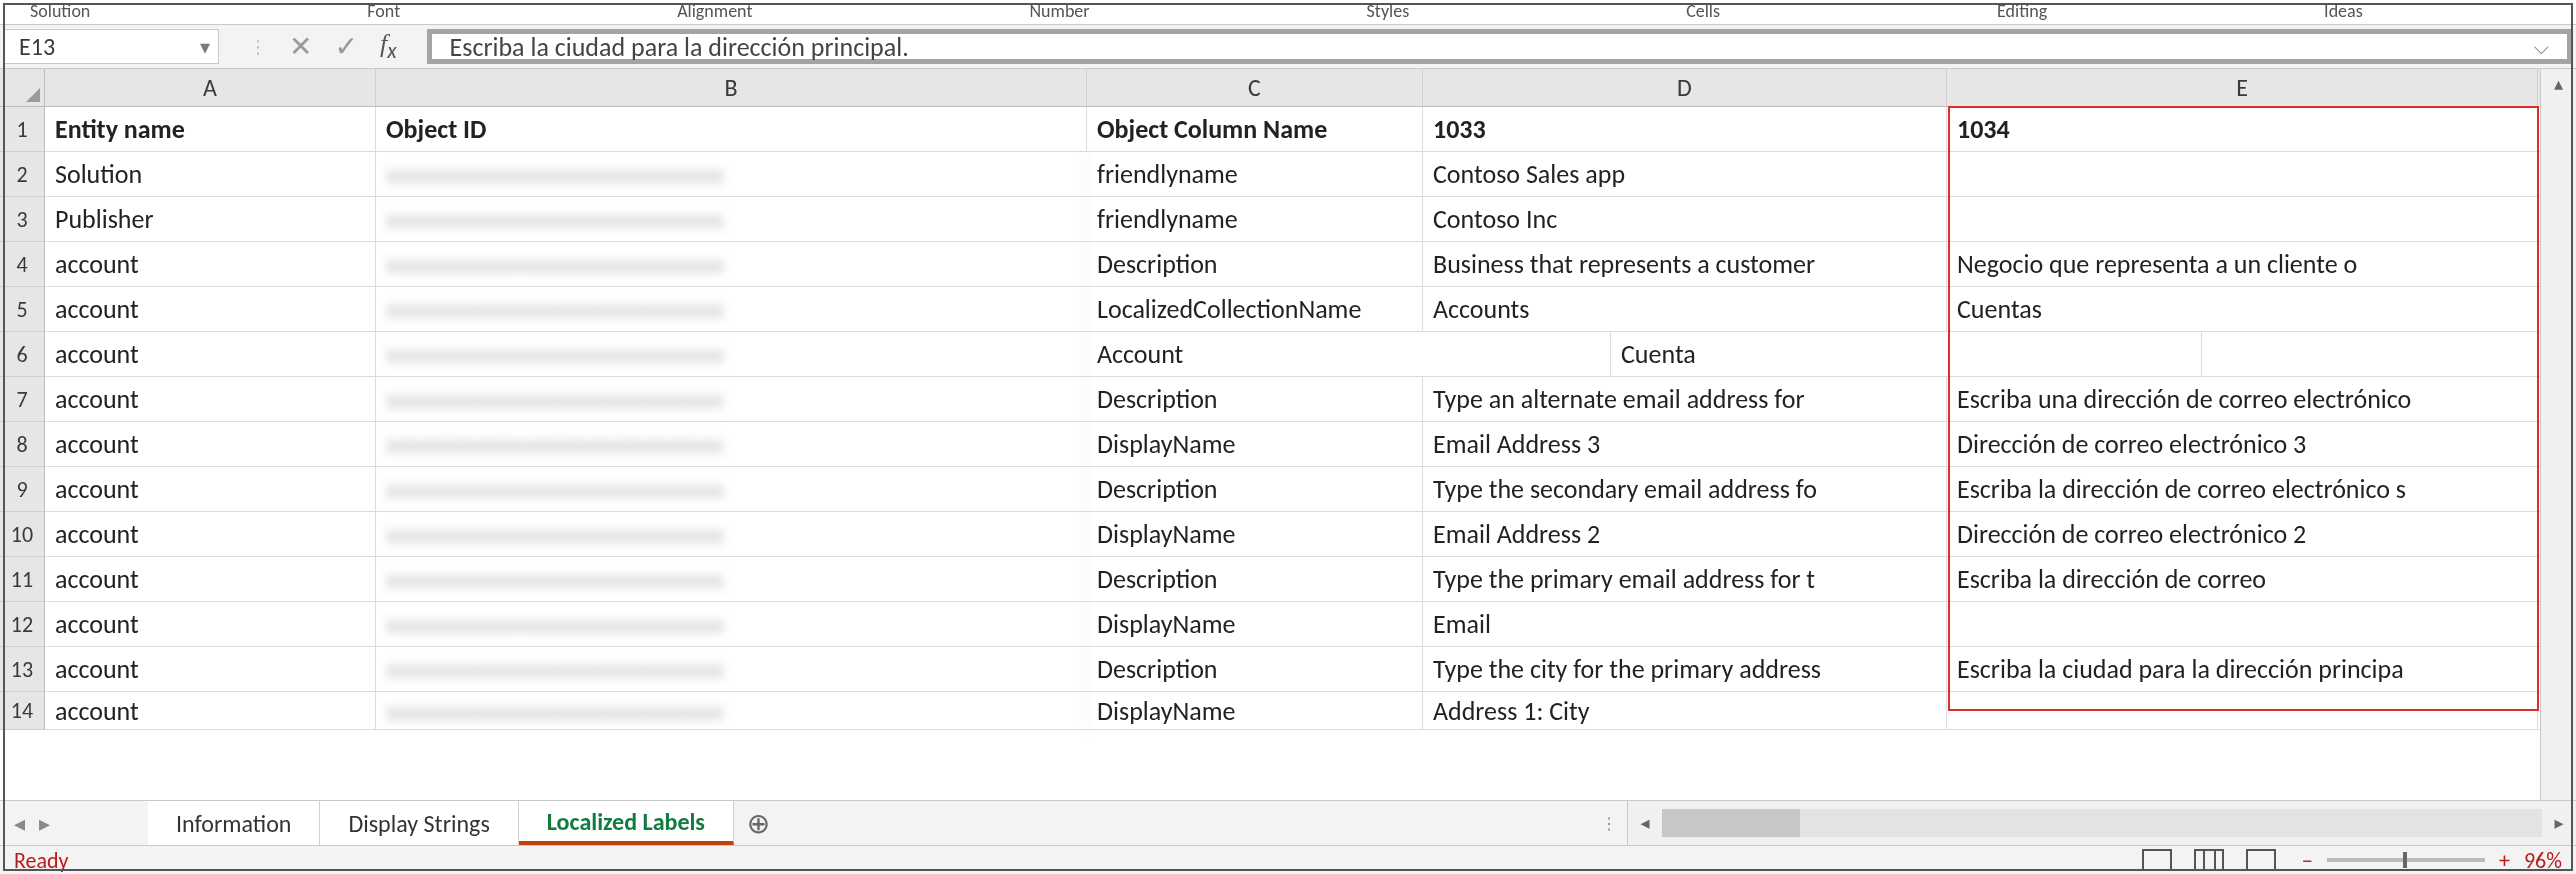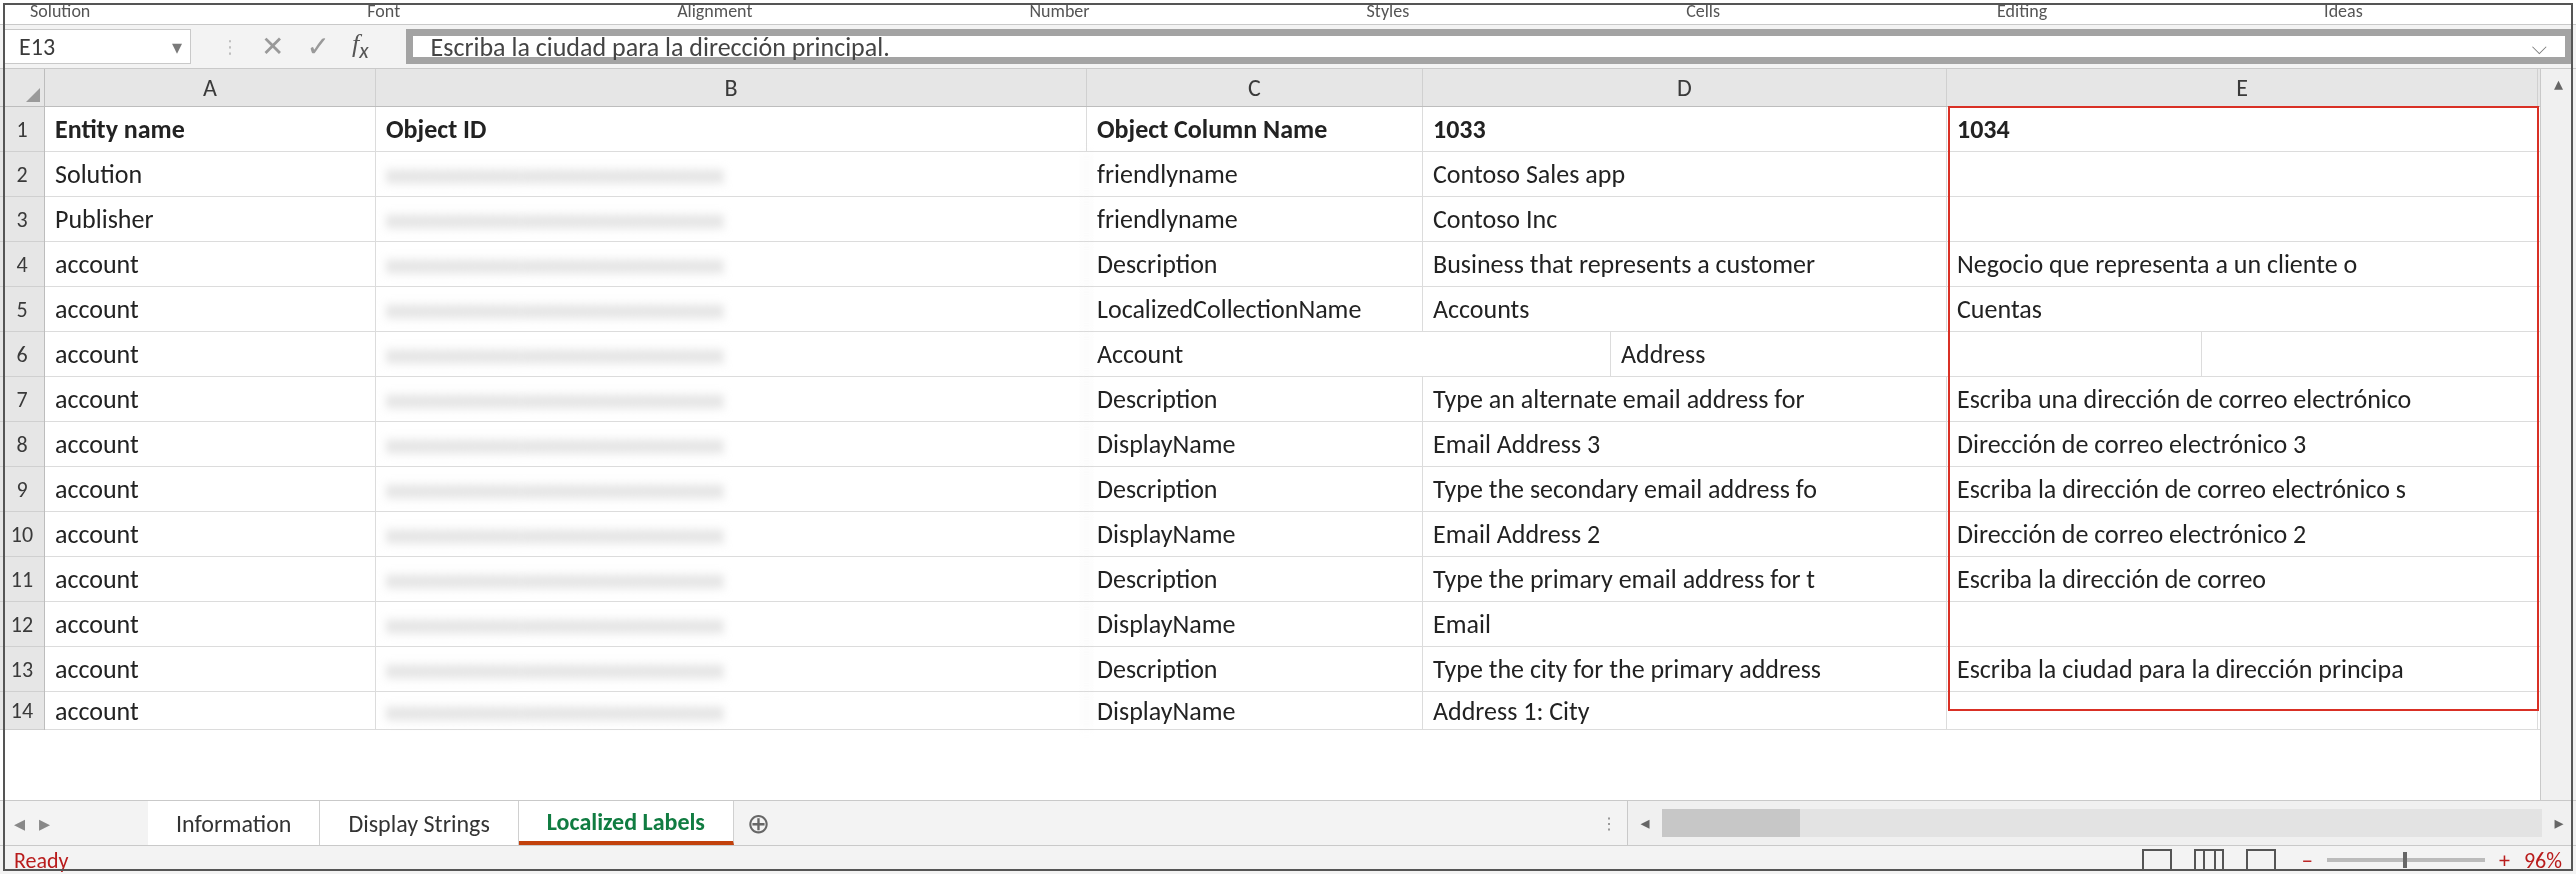--- a/index.html
+++ b/index.html
@@ -4,28 +4,28 @@
 <style>
   * { box-sizing: border-box; margin: 0; padding: 0; font-family: "Segoe UI", Calibri, sans-serif; }
   body { background: #fff; width:2576px; height:874px; overflow:hidden; user-select:none; }
 
   
   .ribbon-frag { height:24px; display:flex; align-items:flex-start; color:#555; font-size:18px; padding:0 30px; gap:277px; overflow:hidden; }
   .ribbon-frag span { white-space:nowrap; }
 
   
   .formula-row { display:flex; align-items:stretch; height:45px; border-top:1px solid #c9c9c9; border-bottom:1px solid #c9c9c9; background:#f3f3f3; }
-  .name-box { width:187px; display:flex; align-items:center; justify-content:space-between; background:#fff; border:1px solid #c9c9c9; margin:4px 0 4px 4px; padding:0 8px 0 14px; }
+  .name-box { width:215px; display:flex; align-items:center; justify-content:space-between; background:#fff; border:1px solid #c9c9c9; margin:4px 0 4px 4px; padding:0 8px 0 14px; }
   .name-box-text { font-size:24px; color:#3a3a3a; }
   .name-box-dd { color:#7a7a7a; font-size:20px; }
   .fx-tools { display:flex; align-items:center; gap:22px; padding:0 30px; color:#888; }
   .fx-tools .sep { color:#bbb; font-size:18px; }
   .fx-tools .cancel, .fx-tools .accept { font-size:28px; color:#999; }
   .fx-tools .fx { font-style:italic; font-size:26px; color:#555; font-family:"Times New Roman", serif; }
-  .formula-input { flex:1; background:#fff; border:7px solid #a3a3a3; margin:4px 4px 4px 7px; padding:0 18px; display:flex; align-items:center; font-size:26px; color:#444; justify-content:space-between; }
+  .formula-input { flex:1; background:#fff; border:5px solid #a3a3a3; margin:4px 4px 4px 0; padding:0 18px; display:flex; align-items:center; font-size:26px; color:#444; justify-content:space-between; }
   .formula-expand { color:#7a7a7a; font-size:20px; }
 
   
   .sheet-wrap { position:relative; height:731px; overflow:hidden; }
   .corner { position:absolute; left:0; top:0; width:45px; height:38px; background:#e6e6e6; border-right:1px solid #bdbdbd; border-bottom:1px solid #bdbdbd; }
   .corner::after{content:""; position:absolute; right:4px; bottom:4px; width:0; height:0; border-left:14px solid transparent; border-bottom:14px solid #9a9a9a;}
   .col-headers { position:absolute; left:45px; top:0; right:36px; height:38px; display:flex; background:#e6e6e6; border-bottom:1px solid #bdbdbd; }
   .col-h { border-right:1px solid #d0d0d0; display:flex; align-items:center; justify-content:center; font-size:24px; color:#3a3a3a; }
   .row-headers { position:absolute; left:0; top:38px; width:45px; background:#e6e6e6; border-right:1px solid #bdbdbd; }
   .row-h { height:45px; border-bottom:1px solid #d0d0d0; display:flex; align-items:center; justify-content:center; font-size:22px; color:#3a3a3a; }
@@ -166,21 +166,21 @@
       <div class="cell cA">account</div>
       <div class="cell cB blur">xxxxxxxxxxxxxxxxxxxxxxxxxxxxxx</div>
       <div class="cell cC">LocalizedCollectionName</div>
       <div class="cell cD">Accounts</div>
       <div class="cell cE">Cuentas</div>
     </div>
     <div class="row">
       <div class="cell cA">account</div>
       <div class="cell cB blur">xxxxxxxxxxxxxxxxxxxxxxxxxxxxxx</div>
       <div class="cell cD">Account</div>
-      <div class="cell cE">Address</div>
+      <div class="cell cE">Cuenta</div>
     </div>
     <div class="row">
       <div class="cell cA">account</div>
       <div class="cell cB blur">xxxxxxxxxxxxxxxxxxxxxxxxxxxxxx</div>
       <div class="cell cC">Description</div>
       <div class="cell cD">Type an alternate email address for</div>
       <div class="cell cE">Escriba una dirección de correo electrónico</div>
     </div>
     <div class="row">
       <div class="cell cA">account</div>

